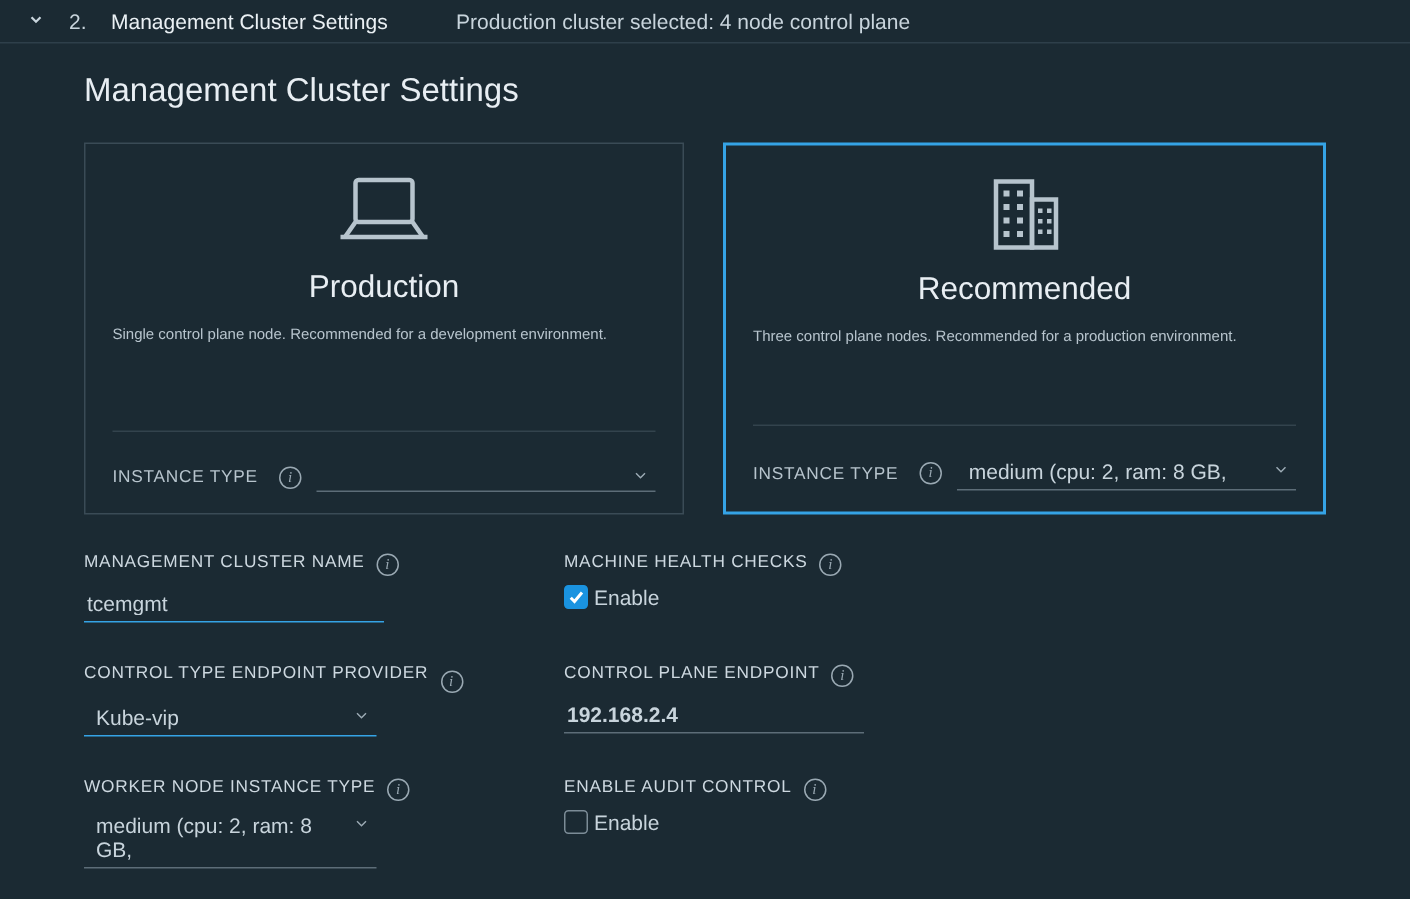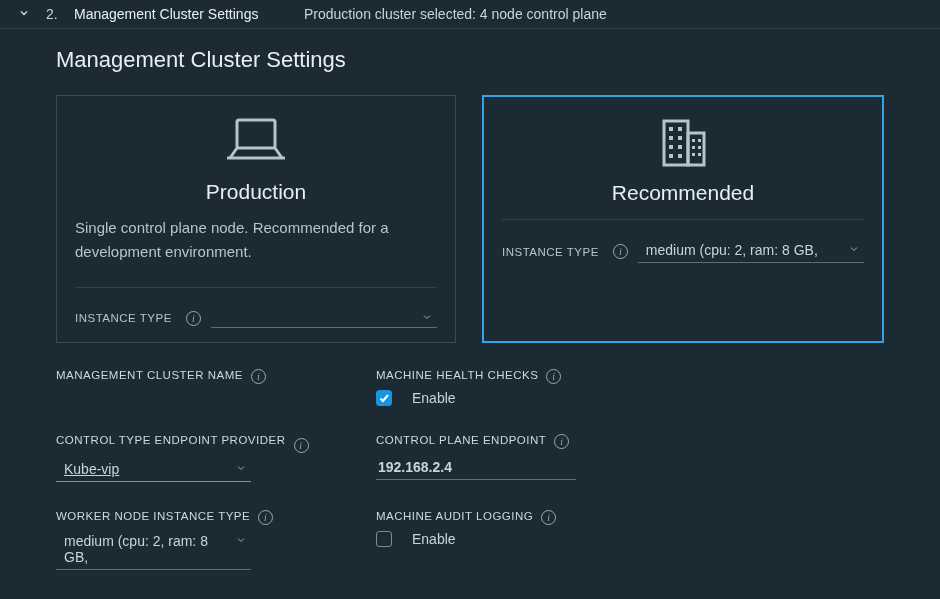--- a/index.html
+++ b/index.html
@@ -69,21 +69,21 @@
   }
   .card h2 {
     text-align: center;
     font-weight: 300;
     font-size: 21px;
     color: #e8eef3;
     margin-bottom: 12px;
   }
   .card p.desc {
     color: #b7c4cd;
-    font-size: 15px;
+    font-size: 10px;
     line-height: 1.6;
     flex: 1;
   }
   .card .instance-row {
     display: flex;
     align-items: center;
     border-top: 1px solid #33434d;
     padding-top: 20px;
     margin-top: 2px;
     gap: 10px;
@@ -118,21 +118,21 @@
     position: relative;
     min-height: 20px;
     cursor: pointer;
   }
   .select-like .chev-down {
     position: absolute;
     right: 4px;
     top: 2px;
     color: #9aa9b3;
   }
-  .select-like.highlight { border-bottom-color: #35a3e6; text-decoration: underline; }
+  .select-like.highlight { border-bottom-color: #35a3e6; }
   .form-grid {
     display: grid;
     grid-template-columns: 290px 1fr;
     column-gap: 30px;
     row-gap: 28px;
   }
   .field-label {
     font-size: 11.5px;
     letter-spacing: 0.5px;
     color: #cdd8e0;
@@ -149,21 +149,21 @@
     color: #c8d4dc;
     padding: 4px 2px;
     font-size: 14px;
     outline: none;
   }
   .text-input.wide { width: 200px; font-weight: bold; }
   .text-input.highlight { border-bottom-color: #35a3e6; }
   .checkbox-row {
     display: flex;
     align-items: center;
-    gap: 20px;
+    gap: 4px;
   }
   .checkbox {
     width: 16px;
     height: 16px;
     border: 1px solid #7c8c97;
     border-radius: 3px;
     display: inline-flex;
     align-items: center;
     justify-content: center;
     cursor: pointer;
@@ -239,20 +239,21 @@
           <rect x="28" y="39" width="4" height="4" fill="#b7c4cd" stroke="none"></rect>
           <rect x="42" y="24" width="3" height="3" fill="#b7c4cd" stroke="none"></rect>
           <rect x="48" y="24" width="3" height="3" fill="#b7c4cd" stroke="none"></rect>
           <rect x="42" y="31" width="3" height="3" fill="#b7c4cd" stroke="none"></rect>
           <rect x="48" y="31" width="3" height="3" fill="#b7c4cd" stroke="none"></rect>
           <rect x="42" y="38" width="3" height="3" fill="#b7c4cd" stroke="none"></rect>
           <rect x="48" y="38" width="3" height="3" fill="#b7c4cd" stroke="none"></rect>
         </svg>
       </div>
       <h2>Recommended</h2>
+      <p class="desc">Three control plane nodes. Recommended for a production environment.</p>
       <div class="instance-row">
         <span class="label-caps">INSTANCE TYPE</span>
         <span class="info-icon">i</span>
         <div class="select-like">
           <span>medium (cpu: 2, ram: 8 GB,</span>
           <span class="chev-down">
             <svg class="chev-down-svg" viewBox="0 0 24 24" fill="none" stroke="currentColor" stroke-width="2">
                 <polyline points="6 9 12 15 18 9"></polyline>
               </svg>
           </span>
@@ -262,20 +263,21 @@
 
   </div>
 
   <div class="form-grid">
 
     <div class="field">
       <div class="field-label">
         <span>MANAGEMENT CLUSTER NAME</span>
         <span class="info-icon">i</span>
       </div>
+      <input class="text-input highlight" value="tcemgmt" style="">
     </div>
 
     <div class="field">
       <div class="field-label">
         <span>MACHINE HEALTH CHECKS</span>
         <span class="info-icon">i</span>
       </div>
       <div class="checkbox-row">
         <span class="checkbox checked">
           <svg width="12" height="12" viewBox="0 0 24 24" fill="none" stroke="#fff" stroke-width="4">
@@ -319,21 +321,21 @@
         <span class="chev-down">
           <svg class="chev-down-svg" viewBox="0 0 24 24" fill="none" stroke="currentColor" stroke-width="2">
               <polyline points="6 9 12 15 18 9"></polyline>
             </svg>
         </span>
       </div>
     </div>
 
     <div class="field">
       <div class="field-label">
-        <span>MACHINE AUDIT LOGGING</span>
+        <span>ENABLE AUDIT CONTROL</span>
         <span class="info-icon">i</span>
       </div>
       <div class="checkbox-row">
         <span class="checkbox">
           
         </span>
         <span>Enable</span>
       </div>
     </div>
 

